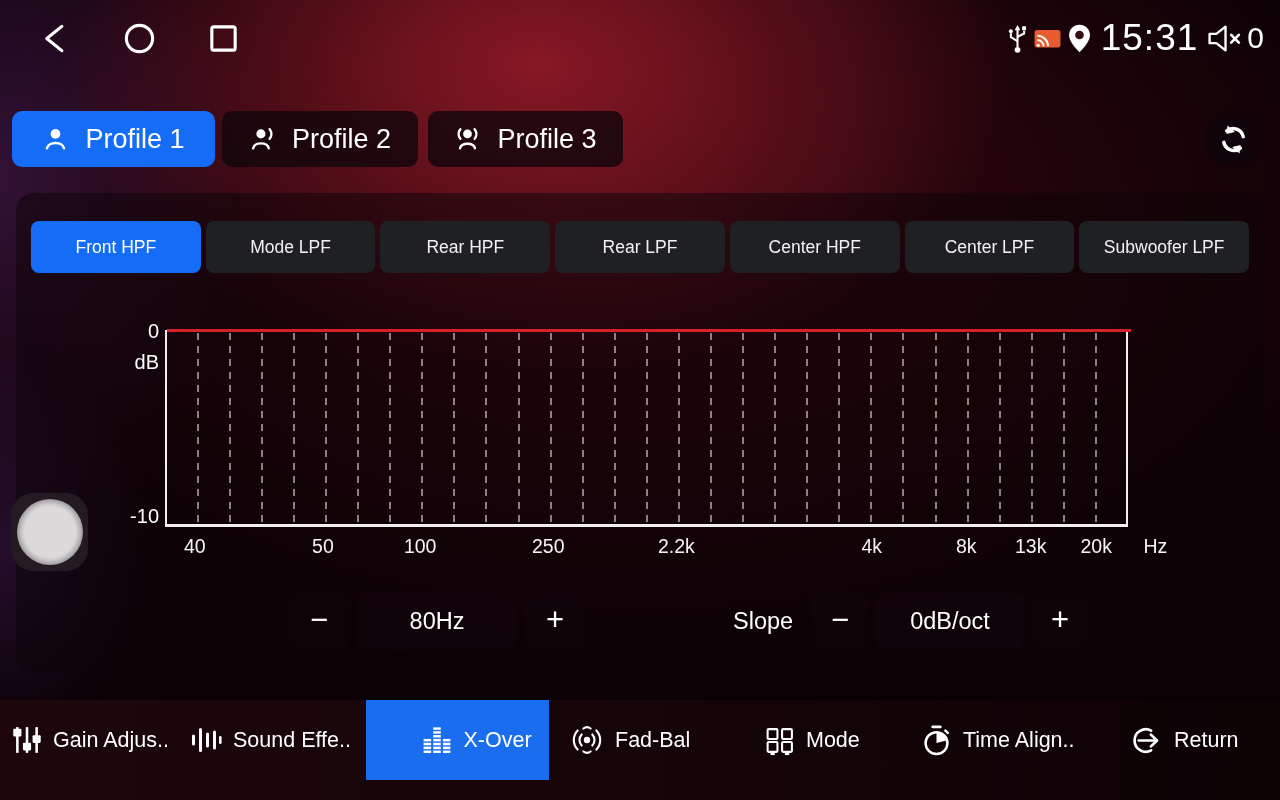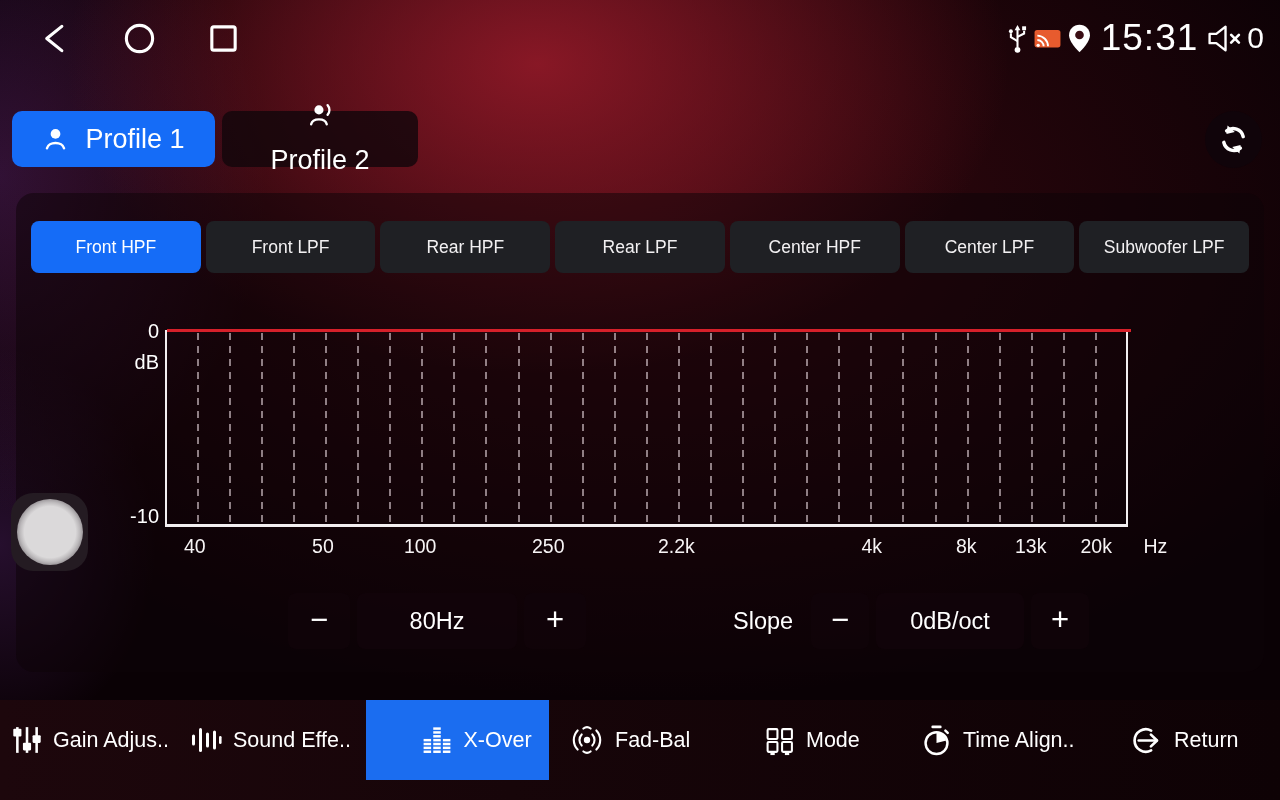--- a/index.html
+++ b/index.html
@@ -126,48 +126,59 @@
   <div class="profiles">
       <button class="profile-tab active" style="left: 12px; width: 203px;">
         <span>
           <svg width="27" height="27" viewBox="0 0 26 26">
             <circle cx="13" cy="7.6" r="4.7" fill="#fff"></circle>
             <path d="M4.8 21.5 C6.2 14.6 19.8 14.6 21.2 21.5" fill="none" stroke="#fff" stroke-width="2.4" stroke-linecap="round"></path>
           </svg>
         </span>
         <span>Profile 1</span>
       </button>
-      <button class="profile-tab" style="left: 222px; width: 196px; flex-direction: column;">
+      <button class="profile-tab" style="left: 222px; width: 196px;">
         <span>
           <svg width="27" height="27" viewBox="0 0 26 26">
             <circle cx="11.5" cy="7.6" r="4.4" fill="#fff"></circle>
             <path d="M4 21.5 C5.4 15.2 17.6 15.2 19 21.5" fill="none" stroke="#fff" stroke-width="2.3" stroke-linecap="round"></path>
             <path d="M19.8 3 a7 7 0 0 1 0 9.4" fill="none" stroke="#fff" stroke-width="2.2" stroke-linecap="round"></path>
           </svg>
         </span>
         <span>Profile 2</span>
+      </button>
+      <button class="profile-tab" style="left: 428px; width: 195px;">
+        <span>
+          <svg width="27" height="27" viewBox="0 0 26 26">
+            <circle cx="13" cy="7.6" r="4.2" fill="#fff"></circle>
+            <path d="M5.8 21.5 C7 15.6 19 15.6 20.2 21.5" fill="none" stroke="#fff" stroke-width="2.3" stroke-linecap="round"></path>
+            <path d="M6.2 3 a7 7 0 0 0 0 9.4" fill="none" stroke="#fff" stroke-width="2.2" stroke-linecap="round"></path>
+            <path d="M19.8 3 a7 7 0 0 1 0 9.4" fill="none" stroke="#fff" stroke-width="2.2" stroke-linecap="round"></path>
+          </svg>
+        </span>
+        <span>Profile 3</span>
       </button>
     </div>
   <button class="refresh-btn">
     <span>
       <svg width="33" height="33" viewBox="0 0 30 30">
         <g stroke="#fff" stroke-width="3.2" fill="none" stroke-linecap="round">
           <path d="M23.8 12.4 A9.3 9.3 0 0 0 8.8 7.2"></path>
           <path d="M6.2 17.6 A9.3 9.3 0 0 0 21.2 22.8"></path>
         </g>
         <path d="M9.6 2.2 L8.6 10 L16.2 8.2 Z" fill="#fff"></path>
         <path d="M20.4 27.8 L21.4 20 L13.8 21.8 Z" fill="#fff"></path>
       </svg>
     </span>
   </button>
 
   <div class="panel">
     <div class="filter-tabs">
         <button class="filter-tab active">Front HPF</button>
-        <button class="filter-tab">Front LPF</button>
+        <button class="filter-tab">Mode LPF</button>
         <button class="filter-tab">Rear HPF</button>
         <button class="filter-tab">Rear LPF</button>
         <button class="filter-tab">Center HPF</button>
         <button class="filter-tab">Center LPF</button>
         <button class="filter-tab">Subwoofer LPF</button>
       </div>
 
     <div class="y-label" style="left:83px; top:127px;">0</div>
     <div class="y-label" style="left:83px; top:158px;">dB</div>
     <div class="y-label" style="left:83px; top:312px;">-10</div>

